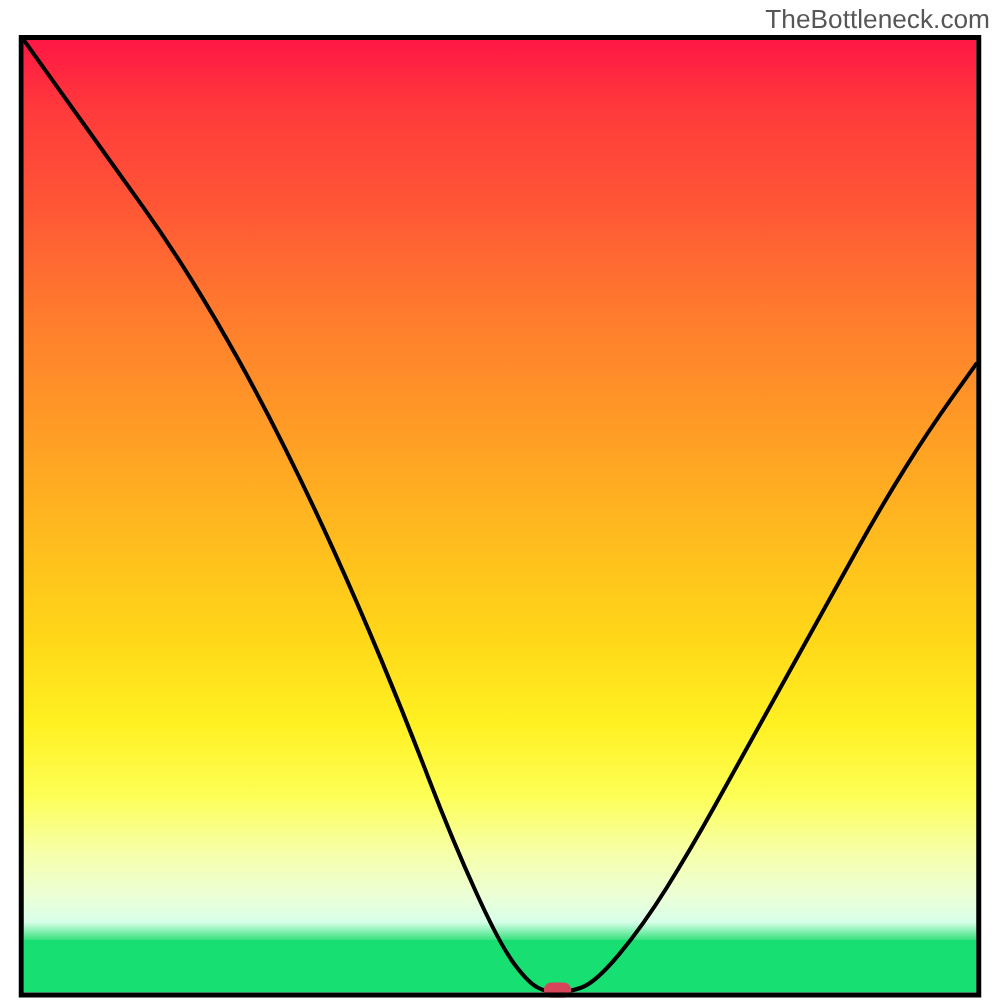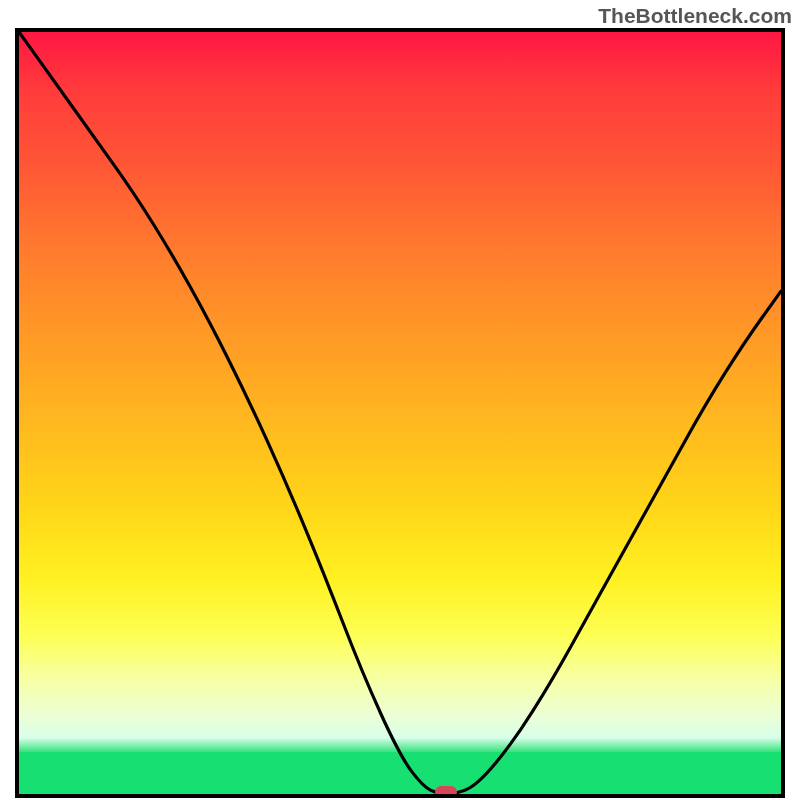--- a/index.html
+++ b/index.html
@@ -15,21 +15,21 @@
     position: relative;
     width: 800px;
     height: 800px;
   }
   .watermark {
     position: absolute;
     top: 4px;
     right: 8px;
     font-size: 21px;
     color: #565656;
-    font-weight: 700;
+    font-weight: 400;
     letter-spacing: 0px;
     z-index: 30;
   }
   .plot-outer {
     position: absolute;
     left: 15px;
     top: 28px;
     width: 770px;
     height: 770px;
     background: #ffffff;

